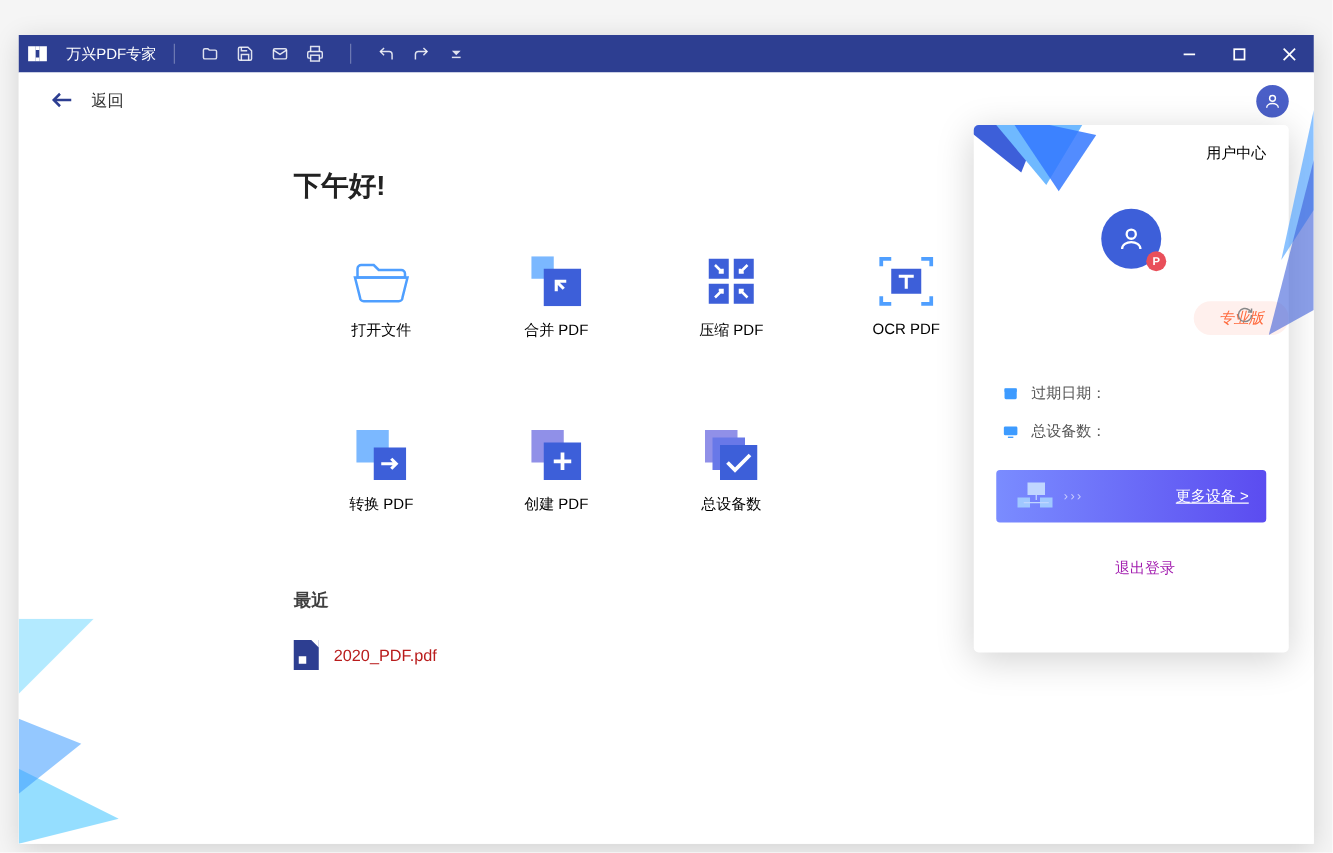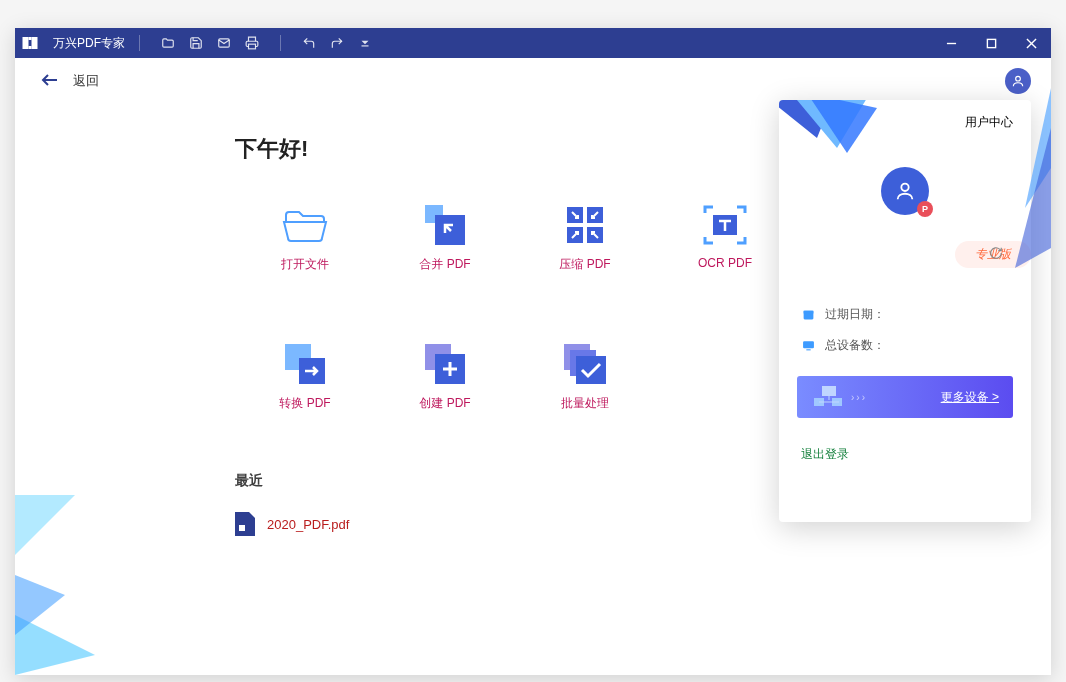--- a/index.html
+++ b/index.html
@@ -108,21 +108,21 @@
     }
     .action-icon {
       width: 52px;
       height: 42px;
       display: flex;
       align-items: center;
       justify-content: center;
     }
     .action-label {
       font-size: 12px;
-      color: #be185d;
+      color: #000000;
     }
     .recent-section {
       margin: 60px 0 0 220px;
     }
     .recent-title {
       font-size: 14px;
       font-weight: 700;
       color: #404040;
     }
     .recent-item {
@@ -287,22 +287,23 @@
       display: flex;
       align-items: center;
       justify-content: center;
       position: relative;
     }
     .up-banner-chev { margin-left: 6px; opacity: 0.6; letter-spacing: 2px; font-size: 10px; }
     .up-banner-label { margin-left: auto; text-decoration: underline; }
     .up-logout {
       margin: 28px 0 0 22px;
       font-size: 12px;
-      color: #15803d;
-      cursor: pointer;
+      color: #a21caf;
+      cursor: pointer;
+      text-align: center;
     }
     .corner-deco {
       position: absolute;
       pointer-events: none;
     }
     .corner-deco.tr {
       right: 0;
       top: 30px;
       width: 36px;
       height: 180px;
@@ -484,21 +485,21 @@
 
       <div class="action">
         <div class="action-icon">
           <svg width="42" height="40" viewBox="0 0 42 40">
               <rect x="0" y="0" width="26" height="26" fill="#9090e8"></rect>
               <rect x="6" y="6" width="26" height="26" fill="#6878e8"></rect>
               <rect x="12" y="12" width="30" height="28" fill="#3d5fd9"></rect>
               <path d="M18 26 L24 32 L36 20" stroke="#fff" stroke-width="3" fill="none"></path>
             </svg>
         </div>
-        <span class="action-label">批量处理</span>
+        <span class="action-label">总设备数</span>
       </div>
     </div>
 
     <div class="recent-section">
       <div class="recent-title">最近</div>
       <div class="recent-item">
         <div class="recent-item-icon"></div>
         <span>2020_PDF.pdf</span>
       </div>
     </div>

